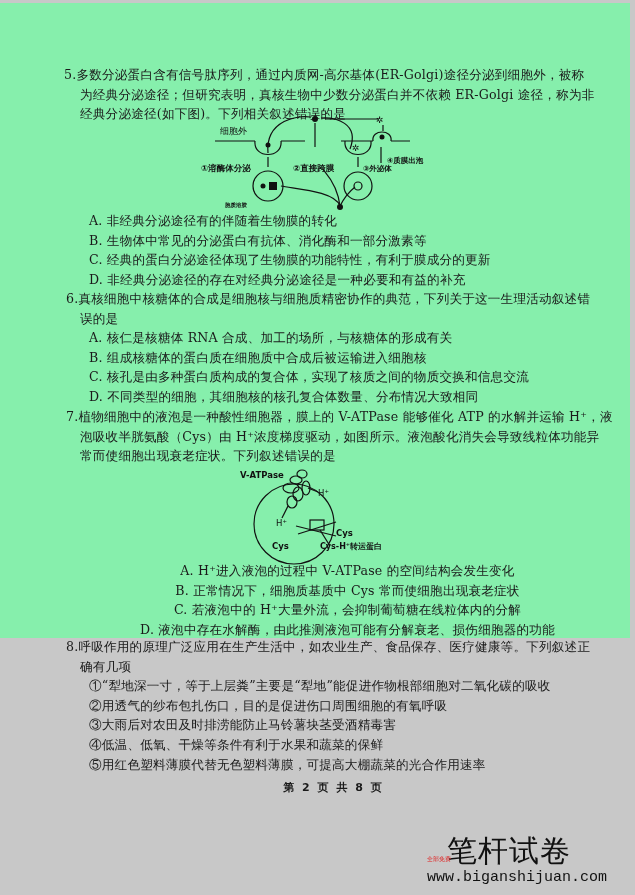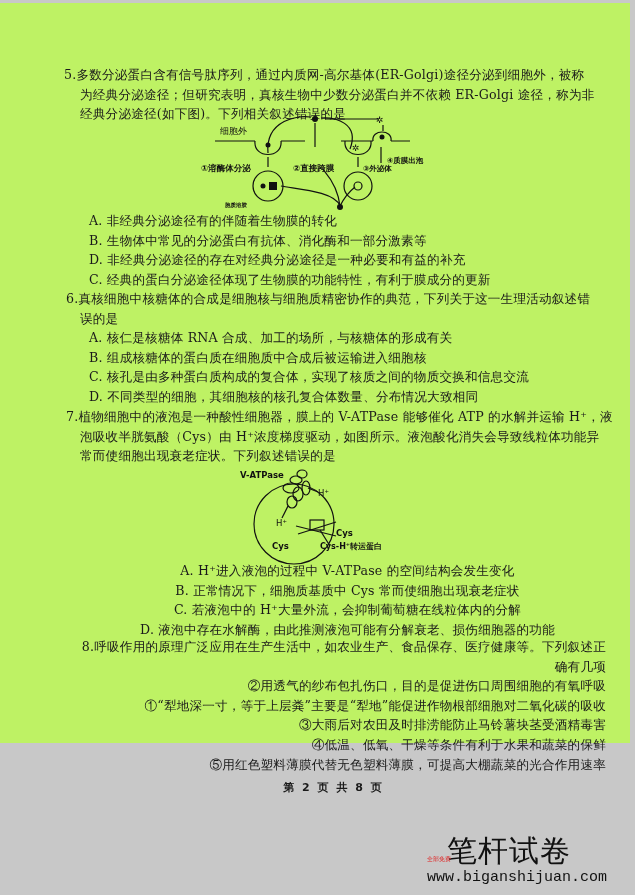--- a/index.html
+++ b/index.html
@@ -1,18 +1,18 @@
 <!DOCTYPE html>
 <html><head>
 <meta charset="utf-8">
 <style>
   html,body{margin:0;padding:0;}
   body{width:635px;height:895px;background:#c8c8c8;position:relative;overflow:hidden;
        font-family:"DejaVu Serif","Liberation Serif",serif;color:#1a1a1a;}
-  .page{position:absolute;left:0;top:3px;width:630px;height:740px;background:#bef264;}
+  .page{position:absolute;left:0;top:3px;width:630px;height:635px;background:#86efac;}
   .q{position:absolute;left:66px;width:540px;font-size:12.6px;line-height:19.6px;letter-spacing:0.2px;}
   .line{white-space:nowrap;}
   .ind{padding-left:14px;}
   .opt{padding-left:23px;}
   .figure{position:absolute;}
   .footer{position:absolute;left:0;width:635px;top:777px;text-align:center;font-size:11px;font-weight:bold;
           font-family:"DejaVu Sans","Liberation Sans",sans-serif;letter-spacing:2px;padding-left:16px;}
   .wm{position:absolute;left:427px;top:828px;}
   .wm .big{position:absolute;left:20px;top:0;font-size:30px;font-family:"DejaVu Sans","Liberation Sans",sans-serif;color:#111;letter-spacing:1px;white-space:nowrap;}
   .wm .red{position:absolute;left:0px;top:24px;font-size:6px;color:#e02020;font-family:"DejaVu Sans",sans-serif;white-space:nowrap;}
@@ -72,22 +72,22 @@
     <text x="6" y="60" font-size="8.5" fill="#111" font-weight="bold">①溶酶体分泌</text>
     <text x="98" y="60" font-size="8.5" fill="#111" font-weight="bold">②直接跨膜</text>
     <text x="162" y="70" font-size="7.5" fill="#111" font-weight="bold" transform="translate(6,-10)">③外泌体</text>
     <text x="192" y="52" font-size="7.5" fill="#111" font-weight="bold">④质膜出泡</text>
     <text x="30" y="96" font-size="5.5" fill="#111" font-weight="bold">胞质溶胶</text>
   </svg>
 
   <div class="q" style="top:208px;">
     <div class="line opt">A. 非经典分泌途径有的伴随着生物膜的转化</div>
     <div class="line opt">B. 生物体中常见的分泌蛋白有抗体、消化酶和一部分激素等</div>
+    <div class="line opt">C. 经典的蛋白分泌途径体现了生物膜的功能特性，有利于膜成分的更新</div>
     <div class="line opt">D. 非经典分泌途径的存在对经典分泌途径是一种必要和有益的补充</div>
-    <div class="line opt">C. 经典的蛋白分泌途径体现了生物膜的功能特性，有利于膜成分的更新</div>
   </div>
 
   <div class="q" style="top:286px;">
     <div class="line"><span>6.</span><span>真核细胞中核糖体的合成是细胞核与细胞质精密协作的典范，下列关于这一生理活动叙述错</span></div>
     <div class="line ind">误的是</div>
     <div class="line opt">A. 核仁是核糖体 RNA 合成、加工的场所，与核糖体的形成有关</div>
     <div class="line opt">B. 组成核糖体的蛋白质在细胞质中合成后被运输进入细胞核</div>
     <div class="line opt">C. 核孔是由多种蛋白质构成的复合体，实现了核质之间的物质交换和信息交流</div>
     <div class="line opt">D. 不同类型的细胞，其细胞核的核孔复合体数量、分布情况大致相同</div>
   </div>
@@ -122,25 +122,25 @@
     <text x="84" y="83" font-size="8" font-weight="bold" fill="#111">Cys-H⁺转运蛋白</text>
   </svg>
 
   <div class="q" style="top:558px;text-align:center;">
     <div class="line opt">A. H⁺进入液泡的过程中 V-ATPase 的空间结构会发生变化</div>
     <div class="line opt">B. 正常情况下，细胞质基质中 Cys 常而使细胞出现衰老症状</div>
     <div class="line opt">C. 若液泡中的 H⁺大量外流，会抑制葡萄糖在线粒体内的分解</div>
     <div class="line opt">D. 液泡中存在水解酶，由此推测液泡可能有分解衰老、损伤细胞器的功能</div>
   </div>
 
-  <div class="q" style="top:634px;text-align:right;">
+  <div class="q" style="top:634px;">
     <div class="line"><span>8.</span><span>呼吸作用的原理广泛应用在生产生活中，如农业生产、食品保存、医疗健康等。下列叙述正</span></div>
     <div class="line ind">确有几项</div>
+    <div class="line opt">①“犁地深一寸，等于上层粪”主要是“犁地”能促进作物根部细胞对二氧化碳的吸收</div>
     <div class="line opt">②用透气的纱布包扎伤口，目的是促进伤口周围细胞的有氧呼吸</div>
-    <div class="line opt">①“犁地深一寸，等于上层粪”主要是“犁地”能促进作物根部细胞对二氧化碳的吸收</div>
     <div class="line opt">③大雨后对农田及时排涝能防止马铃薯块茎受酒精毒害</div>
     <div class="line opt">④低温、低氧、干燥等条件有利于水果和蔬菜的保鲜</div>
     <div class="line opt">⑤用红色塑料薄膜代替无色塑料薄膜，可提高大棚蔬菜的光合作用速率</div>
   </div>
 
   <div class="footer">第 2 页 共 8 页</div>
 
   <div class="wm">
     <div class="big">笔杆试卷</div>
     <div class="red">全部免费</div>

